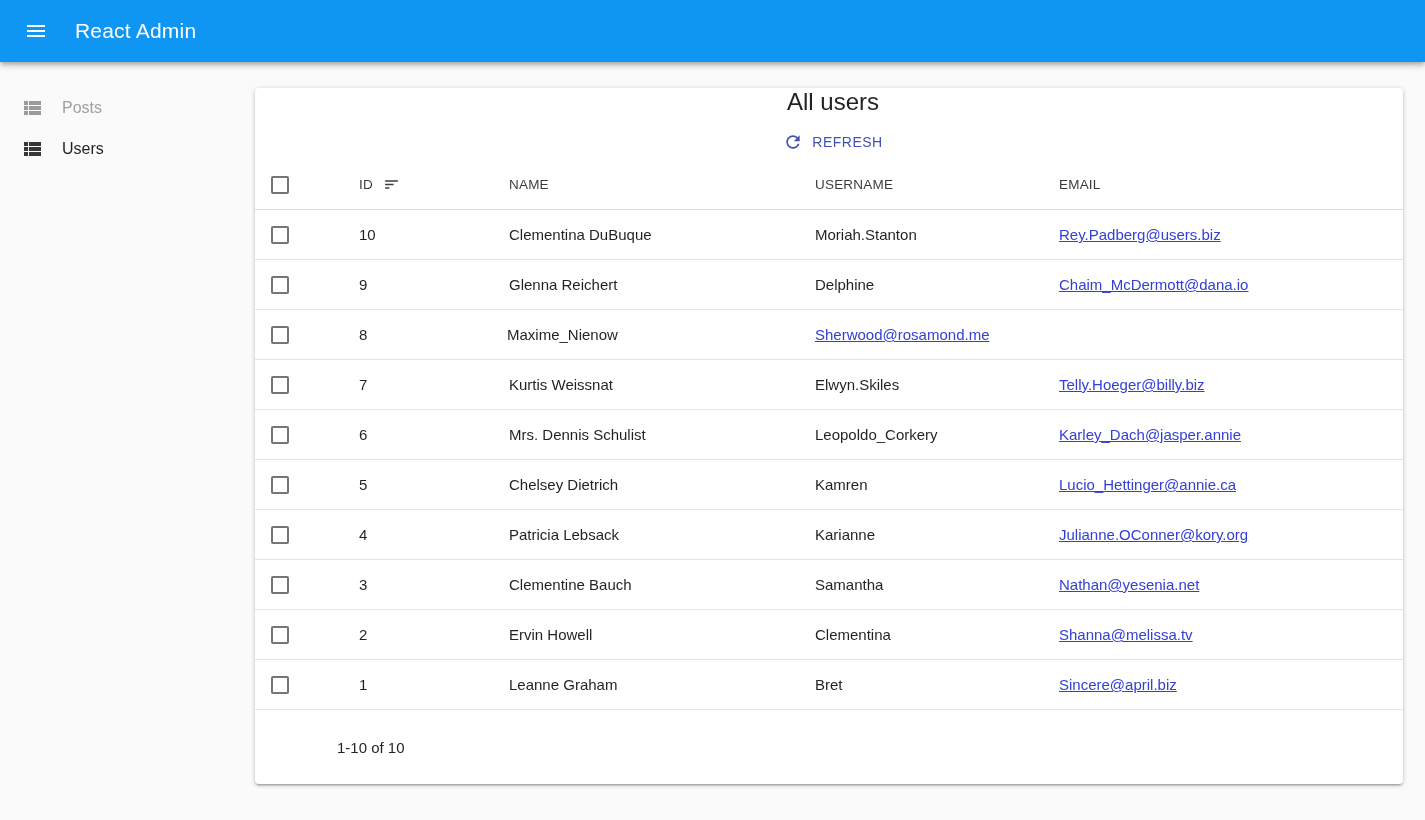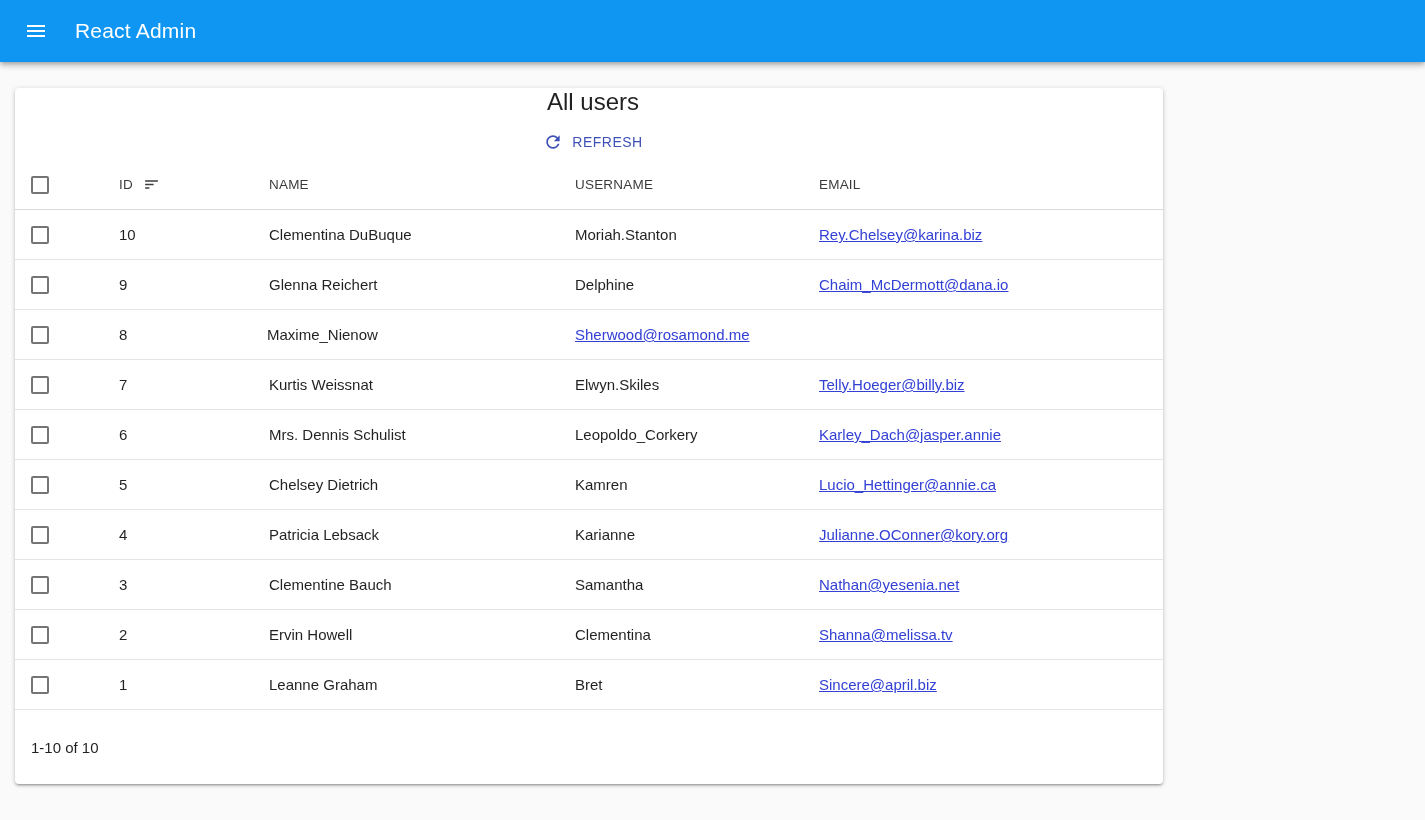--- a/index.html
+++ b/index.html
@@ -90,39 +90,57 @@
     width: 18px; height: 18px;
     border: 2px solid #757575; border-radius: 2px;
     background: #fff; display: inline-block; cursor: pointer;
   }
 
   .email-link { color: #3340d4; text-decoration: underline; cursor: pointer; }
 
   
   .card-footer {
     height: 74px; display: flex; align-items: center;
-    padding-left: 16px; font-size: 15px; color: rgba(0,0,0,.87);
+    padding-left: 34px; font-size: 15px; color: rgba(0,0,0,.87); margin-left: 48px;
   }
 </style>
 </head>
 <body>
 
 <header class="appbar">
   <button class="menu-btn">
     <span style="display:inline-flex;">
       <svg width="24" height="24" viewBox="0 0 24 24">
           <path fill="#ffffff" d="M3 18h18v-2H3v2zm0-5h18v-2H3v2zm0-7v2h18V6H3z"></path>
         </svg>
     </span>
   </button>
   <h1 class="appbar-title">React Admin</h1>
 </header>
 
 <div class="layout">
 
+  <nav class="sidebar">
+    <div class="side-item inactive">
+      <span class="side-icon">
+        <svg width="24" height="24" viewBox="0 0 24 24">
+            <path d="M4 14h4v-4H4v4zm0 5h4v-4H4v4zM4 9h4V5H4v4zm5 5h12v-4H9v4zm0 5h12v-4H9v4zM9 5v4h12V5H9z"></path>
+          </svg>
+      </span>
+      <span>Posts</span>
+    </div>
+    <div class="side-item">
+      <span class="side-icon">
+        <svg width="24" height="24" viewBox="0 0 24 24">
+            <path d="M4 14h4v-4H4v4zm0 5h4v-4H4v4zM4 9h4V5H4v4zm5 5h12v-4H9v4zm0 5h12v-4H9v4zM9 5v4h12V5H9z"></path>
+          </svg>
+      </span>
+      <span>Users</span>
+    </div>
+  </nav>
 
   <main class="content">
     <div class="card">
 
       <div class="card-header">
         <h2 class="page-title">All users</h2>
         <button class="refresh-btn">
           <span style="display:inline-flex;">
             <svg width="20" height="20" viewBox="0 0 24 24">
                 <path d="M17.65 6.35C16.2 4.9 14.21 4 12 4c-4.42 0-7.99 3.58-8 8s3.57 8 8 8c3.73 0 6.84-2.55 7.73-6h-2.08c-.82 2.33-3.04 4-5.65 4-3.31 0-6-2.69-6-6s2.69-6 6-6c1.66 0 3.14.69 4.22 1.78L13 11h7V4l-2.35 2.35z"></path>
@@ -151,21 +169,21 @@
 
       <div id="tbody">
         <div class="trow">
           <div class="td c-check">
             <span class="checkbox"></span>
           </div>
           <div class="td c-id">10</div>
           <div class="td c-name">Clementina DuBuque</div>
           <div class="td c-user">Moriah.Stanton</div>
           <div class="td c-email">
-            <a class="email-link" href="#">Rey.Chelsey@karina.biz</a>
+            <a class="email-link" href="#">Rey.Padberg@users.biz</a>
           </div>
         </div>
 
         <div class="trow">
           <div class="td c-check">
             <span class="checkbox"></span>
           </div>
           <div class="td c-id">9</div>
           <div class="td c-name">Glenna Reichert</div>
           <div class="td c-user">Delphine</div>

